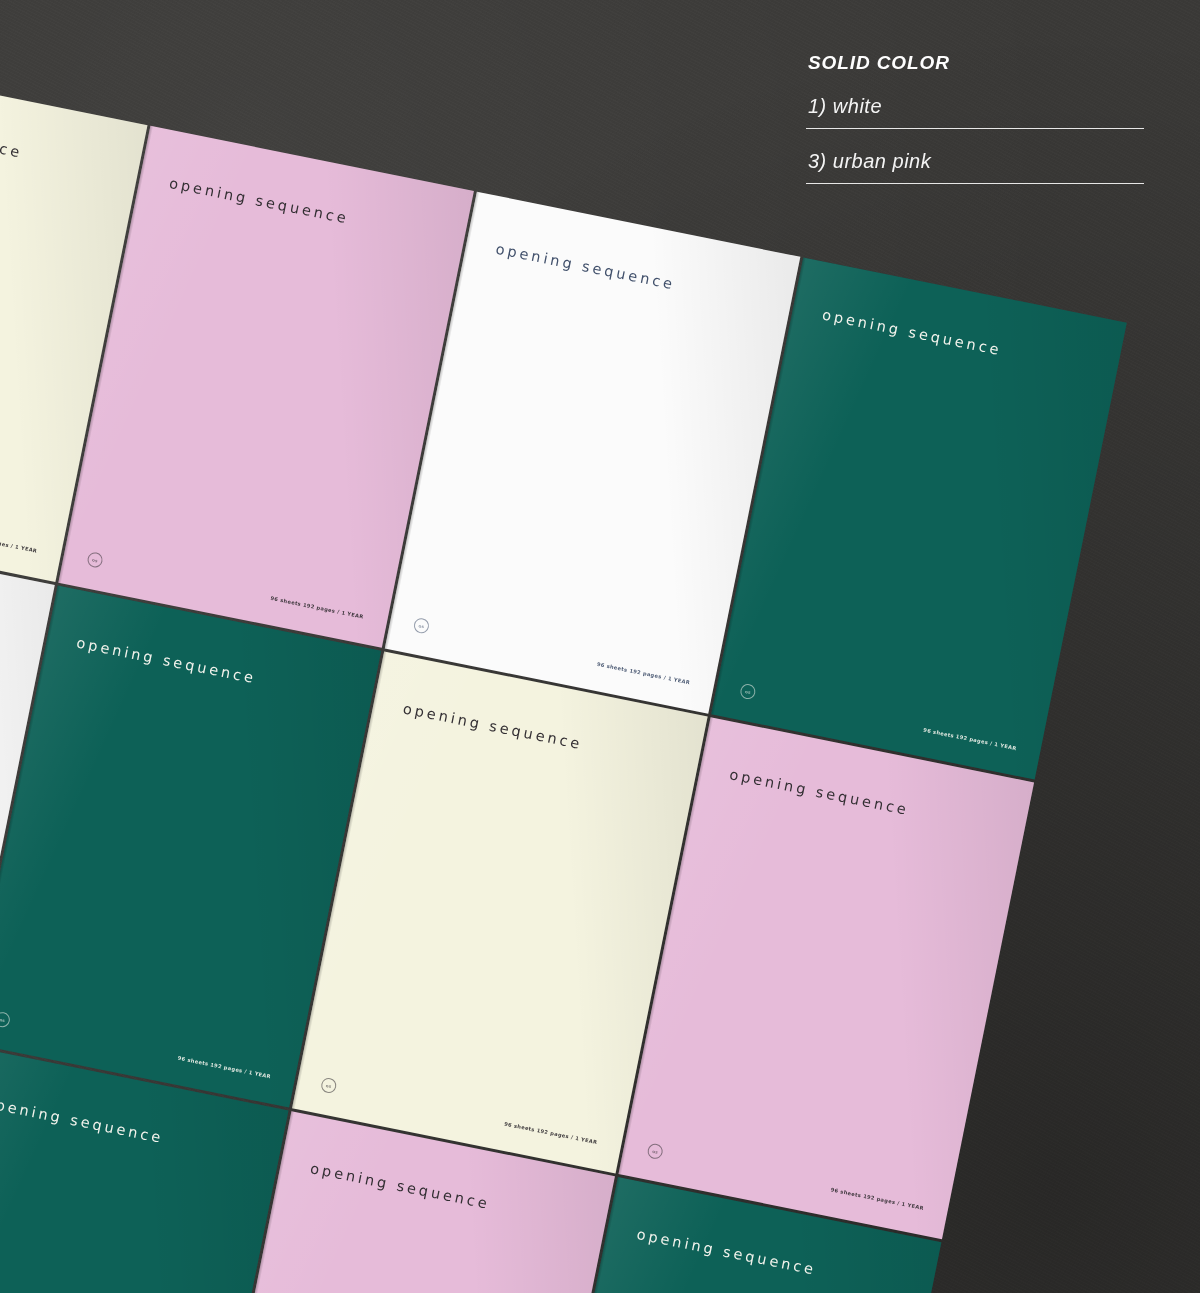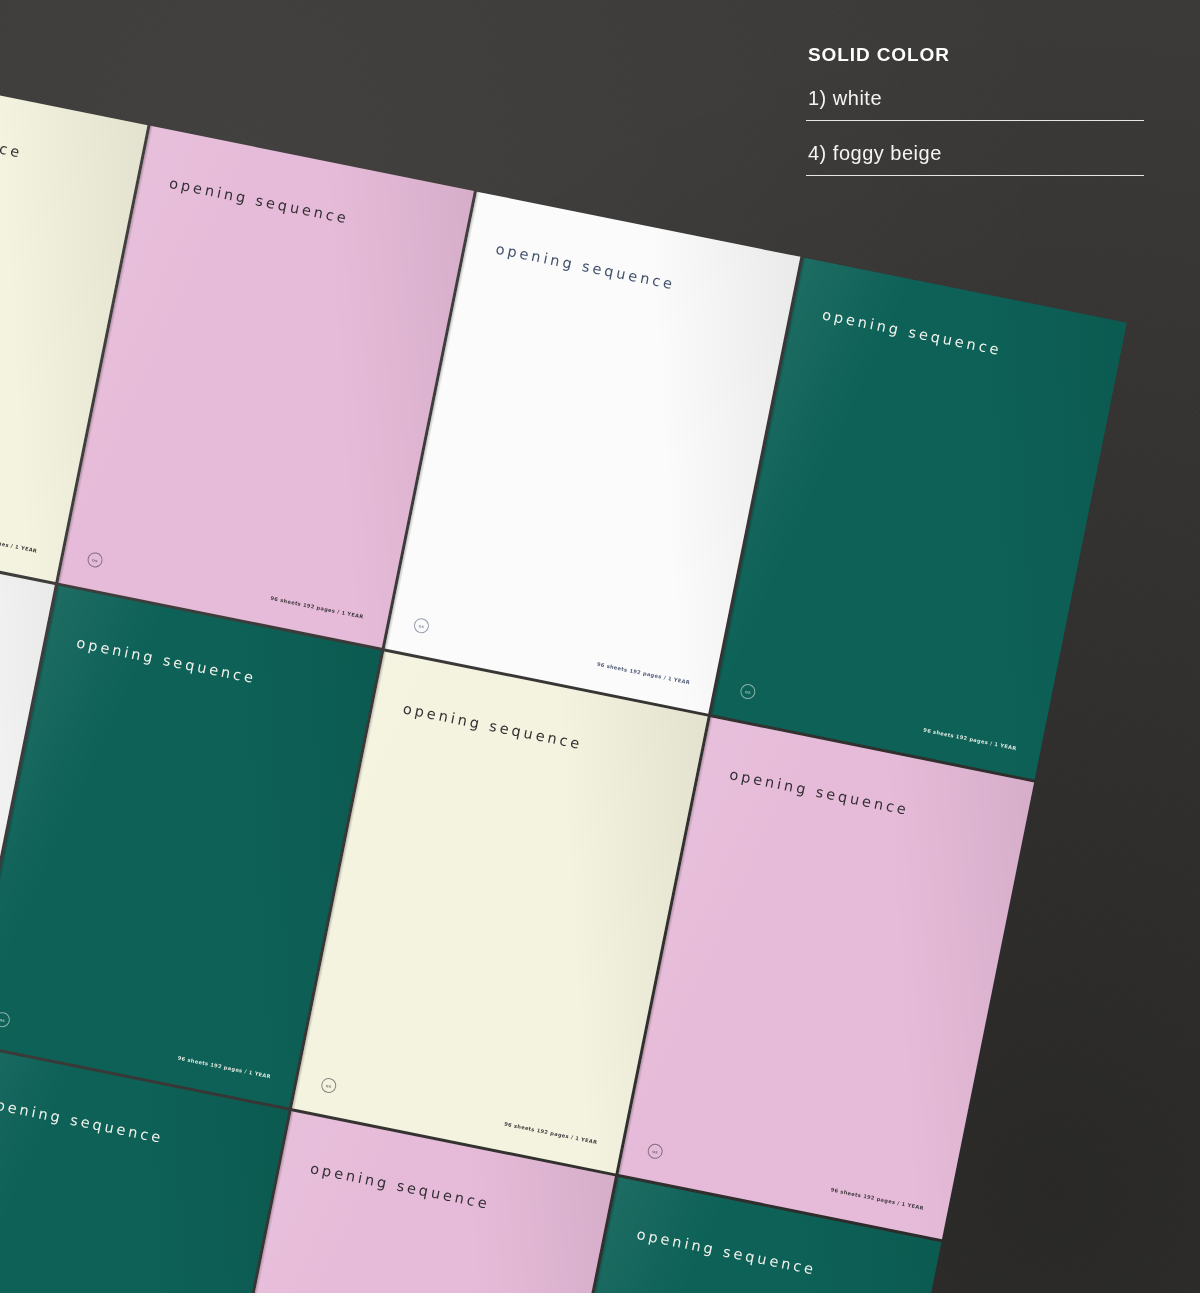--- a/index.html
+++ b/index.html
@@ -127,23 +127,24 @@
   }
   
   .ink-dark  { color: #332f33; }
   .ink-blue  { color: #41506b; }
   .ink-light { color: #f2f3ec; }
 
   
   #legend {
     position: absolute;
     left: 806px;
-    top: 44px;
+    top: 52px;
     width: 338px;
     z-index: 5;
+    font-style: italic;
   }
   #legend-title {
     font-family: "Liberation Sans", sans-serif;
     font-size: 19px;
     font-weight: 700;
     letter-spacing: .9px;
     color: #fefefe;
     margin: 0 0 9px 2px;
   }
   .legend-row {
@@ -229,17 +230,17 @@
       </div>
   </div>
 
   <div id="legend">
     <div id="legend-title">SOLID COLOR</div>
 
     <div class="legend-row">
       <div class="legend-text">1) white</div>
     </div>
     <div class="legend-row">
-      <div class="legend-text">4) foggy beige</div>
+      <div class="legend-text">3) urban pink</div>
     </div>
   </div>
 
 </div>
 
 </body></html>

